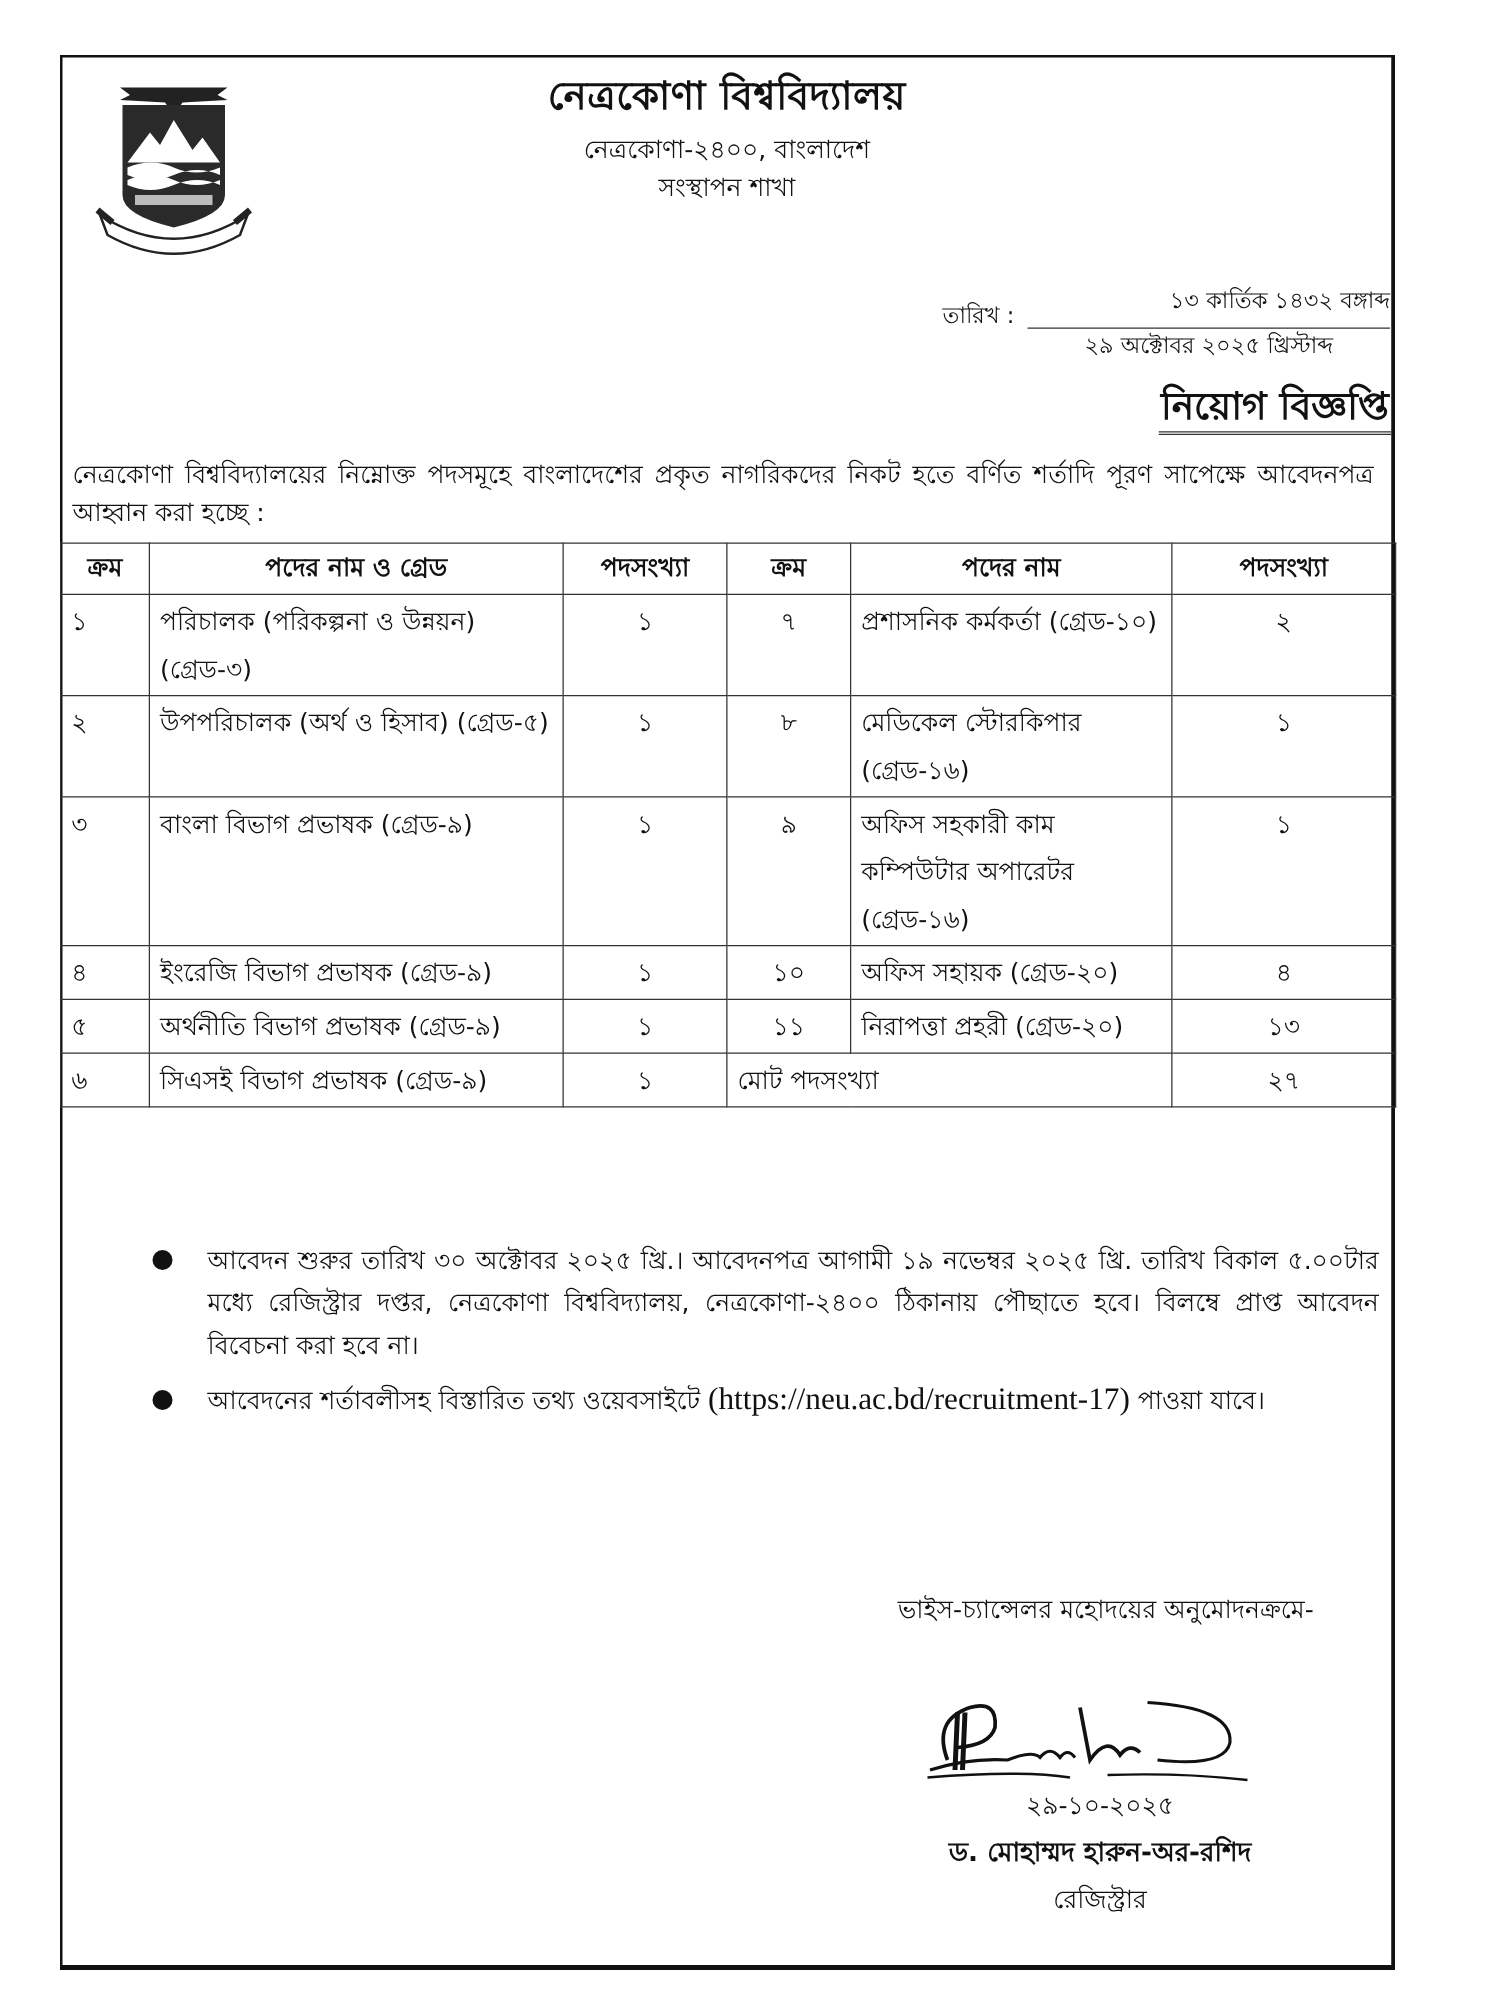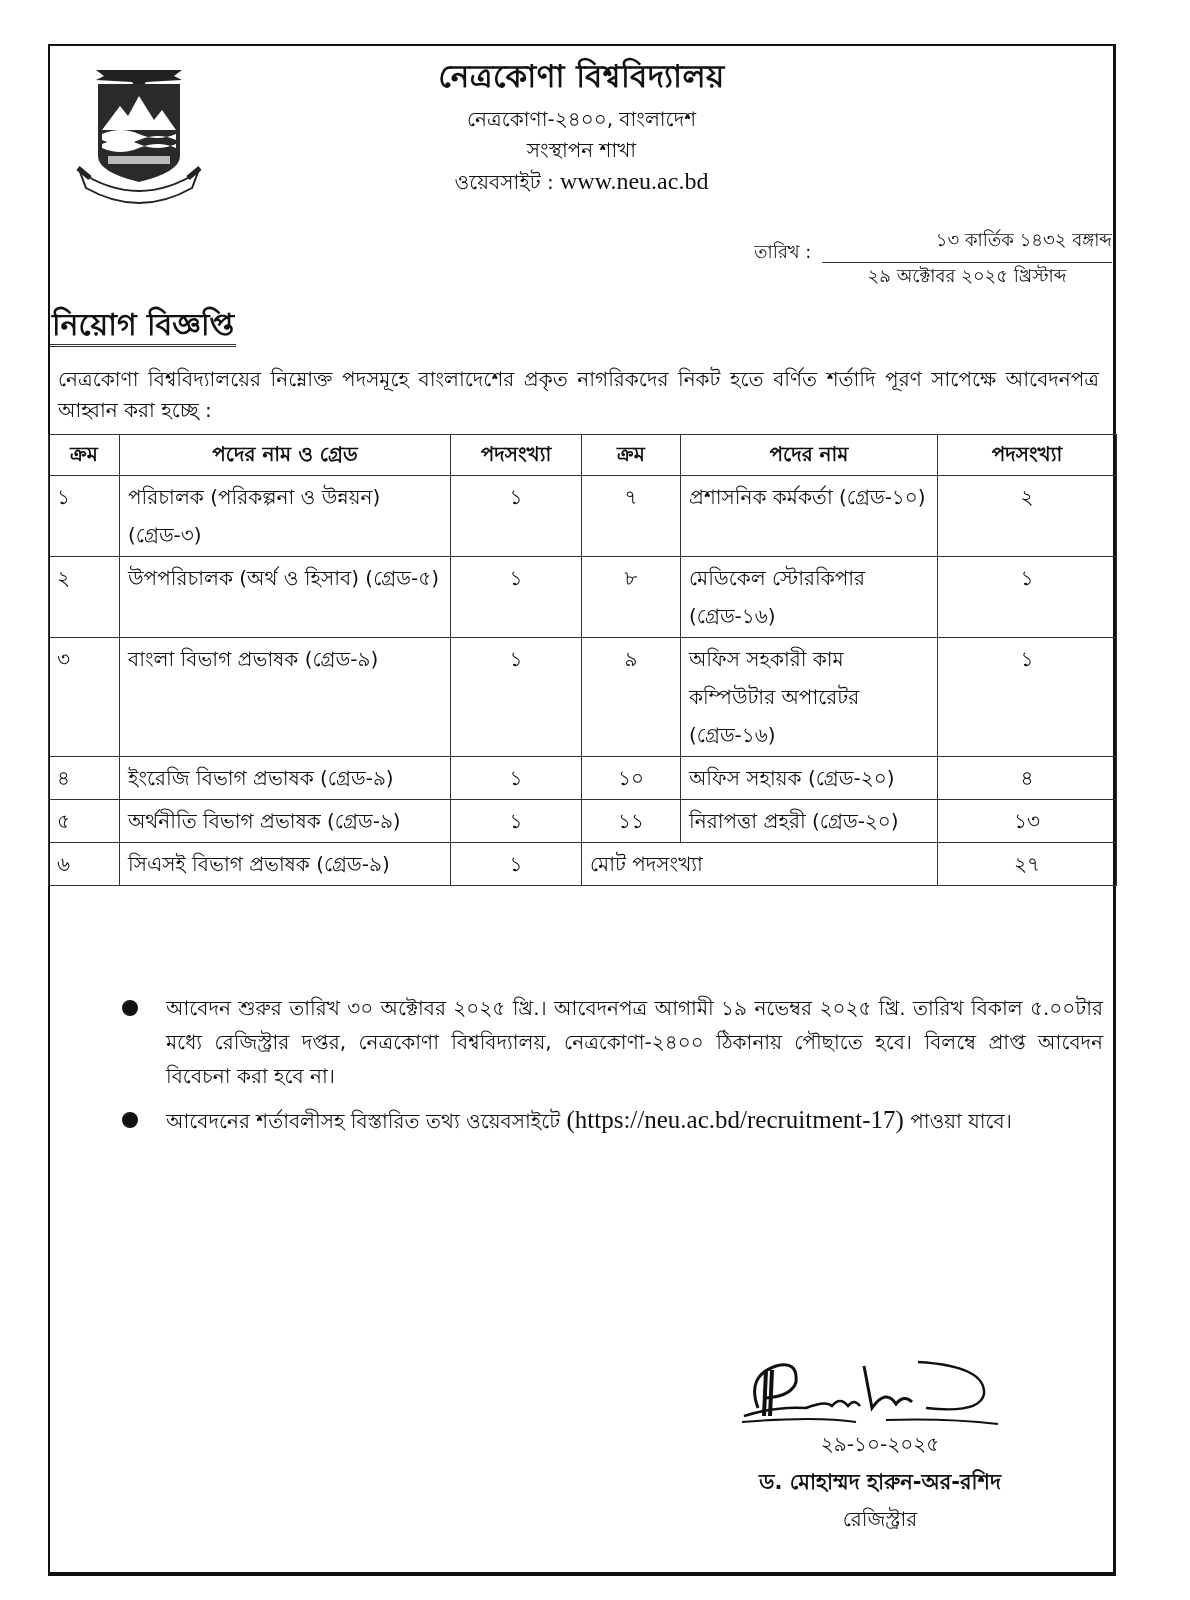--- a/index.html
+++ b/index.html
@@ -12,21 +12,21 @@
     .logo { position: absolute; left: 26px; top: 14px; width: 126px; height: 150px; }
     .hdr { position: absolute; left: 0; right: 0; top: 6px; text-align: center; }
     .hdr .title { font-size: 31px; font-weight: bold; letter-spacing: 0.5px; margin-top: 0; }
     .hdr .line { font-size: 20px; line-height: 31px; }
     .hdr .line .latin { font-family: "Liberation Serif", serif; font-size: 24px; }
     .memo { position: absolute; left: 8px; top: 192px; font-size: 18px; }
     .date-block { position: absolute; left: 660px; top: 180px; width: 410px; font-size: 18px; }
     .date-label { position: absolute; left: 0; top: 12px; margin-left: 44px; }
     .date-top { position: absolute; left: 112px; top: 0; width: 290px; text-align: right; padding-bottom: 5px; border-bottom: 1px solid #333; }
     .date-bottom { position: absolute; left: 112px; top: 36px; width: 290px; text-align: center; }
-    .notice-title { position: absolute; left: 0; right: 0; top: 255px; text-align: left; }
+    .notice-title { position: absolute; left: 0; right: 0; top: 255px; text-align: right; }
     .notice-title span { font-size: 30px; font-weight: bold; border-bottom: 3px double #333; padding: 0 2px 2px; }
     .intro { position: absolute; left: 8px; right: 14px; top: 318px; font-size: 20px; line-height: 31px; text-align: justify; }
     table.posts {
       position: absolute; left: -2px; top: 388px; width: 1069px; border-collapse: collapse; font-size: 20px; padding-left: 35px;
     }
     table.posts th, table.posts td { border: 1.5px solid #333; vertical-align: top; padding: 2px 8px; line-height: 38px; }
     table.posts th { font-weight: bold; text-align: center; height: 36px; line-height: 34px; }
     table.posts td.c { text-align: center; }
     .col-sl { width: 54px; }
     .col-name { width: 314px; }
@@ -56,23 +56,20 @@
     <path d="M26 84 Q45 76 63 84 T100 84 L100 88 Q82 80 63 88 T26 88 Z" fill="#fff"></path>
     <rect x="32" y="96" width="62" height="8" fill="#bbb"></rect>
     <path d="M4 112 Q63 150 122 112 L116 128 Q63 158 10 128 Z" fill="#fff" stroke="#222" stroke-width="2"></path>
     <path d="M2 108 L14 118 M124 108 L112 118" stroke="#222" stroke-width="5"></path>
   </svg>
 
   <div class="hdr">
     <div class="title">নেত্রকোণা বিশ্ববিদ্যালয়</div>
     <div class="line">নেত্রকোণা-২৪০০, বাংলাদেশ</div>
     <div class="line">সংস্থাপন শাখা</div>
-    <div class="line">
-      <span>ওয়েবসাইট : </span><span class="latin">www.neu.ac.bd</span>
-    </div>
   </div>
 
 
   <div class="date-block">
     <span class="date-label">তারিখ :</span>
     <div class="date-top">১৩ কার্তিক ১৪৩২ বঙ্গাব্দ</div>
     <div class="date-bottom">২৯ অক্টোবর ২০২৫ খ্রিস্টাব্দ</div>
   </div>
 
   <div class="notice-title">
@@ -147,20 +144,21 @@
     <div class="bullet">
       <span class="dot"></span>
       <span>আবেদন শুরুর তারিখ ৩০ অক্টোবর ২০২৫ খ্রি.। আবেদনপত্র আগামী ১৯ নভেম্বর ২০২৫ খ্রি. তারিখ বিকাল ৫.০০টার মধ্যে রেজিস্ট্রার দপ্তর, নেত্রকোণা বিশ্ববিদ্যালয়, নেত্রকোণা-২৪০০ ঠিকানায় পৌছাতে হবে। বিলম্বে প্রাপ্ত আবেদন বিবেচনা করা হবে না।</span>
     </div>
     <div class="bullet">
       <span class="dot"></span>
       <span>আবেদনের শর্তাবলীসহ বিস্তারিত তথ্য ওয়েবসাইটে </span><span class="latin-serif">(https://neu.ac.bd/recruitment-17)</span><span> পাওয়া যাবে।</span>
     </div>
   </div>
 
+  <div class="approval">ভাইস-চ্যান্সেলর মহোদয়ের অনুমোদনক্রমে-</div>
 
   <svg class="signature" viewBox="0 0 270 100">
     <path d="M22 72 Q10 40 40 30 Q62 24 60 46 Q56 60 30 62" fill="none" stroke="#111" stroke-width="3"></path>
     <path d="M30 34 L28 80 M36 34 L34 80" stroke="#111" stroke-width="4"></path>
     <path d="M8 80 Q40 70 70 72 Q90 64 96 70 Q104 60 112 70 Q118 62 124 70" fill="none" stroke="#111" stroke-width="2.5"></path>
     <path d="M128 30 L136 72 Q150 52 160 68 Q168 58 176 66" fill="none" stroke="#111" stroke-width="3"></path>
     <path d="M182 26 Q250 30 248 58 Q244 78 190 72" fill="none" stroke="#111" stroke-width="2.5"></path>
     <path d="M6 86 Q80 80 120 86 M150 84 Q210 82 262 88" fill="none" stroke="#111" stroke-width="2"></path>
   </svg>
 

